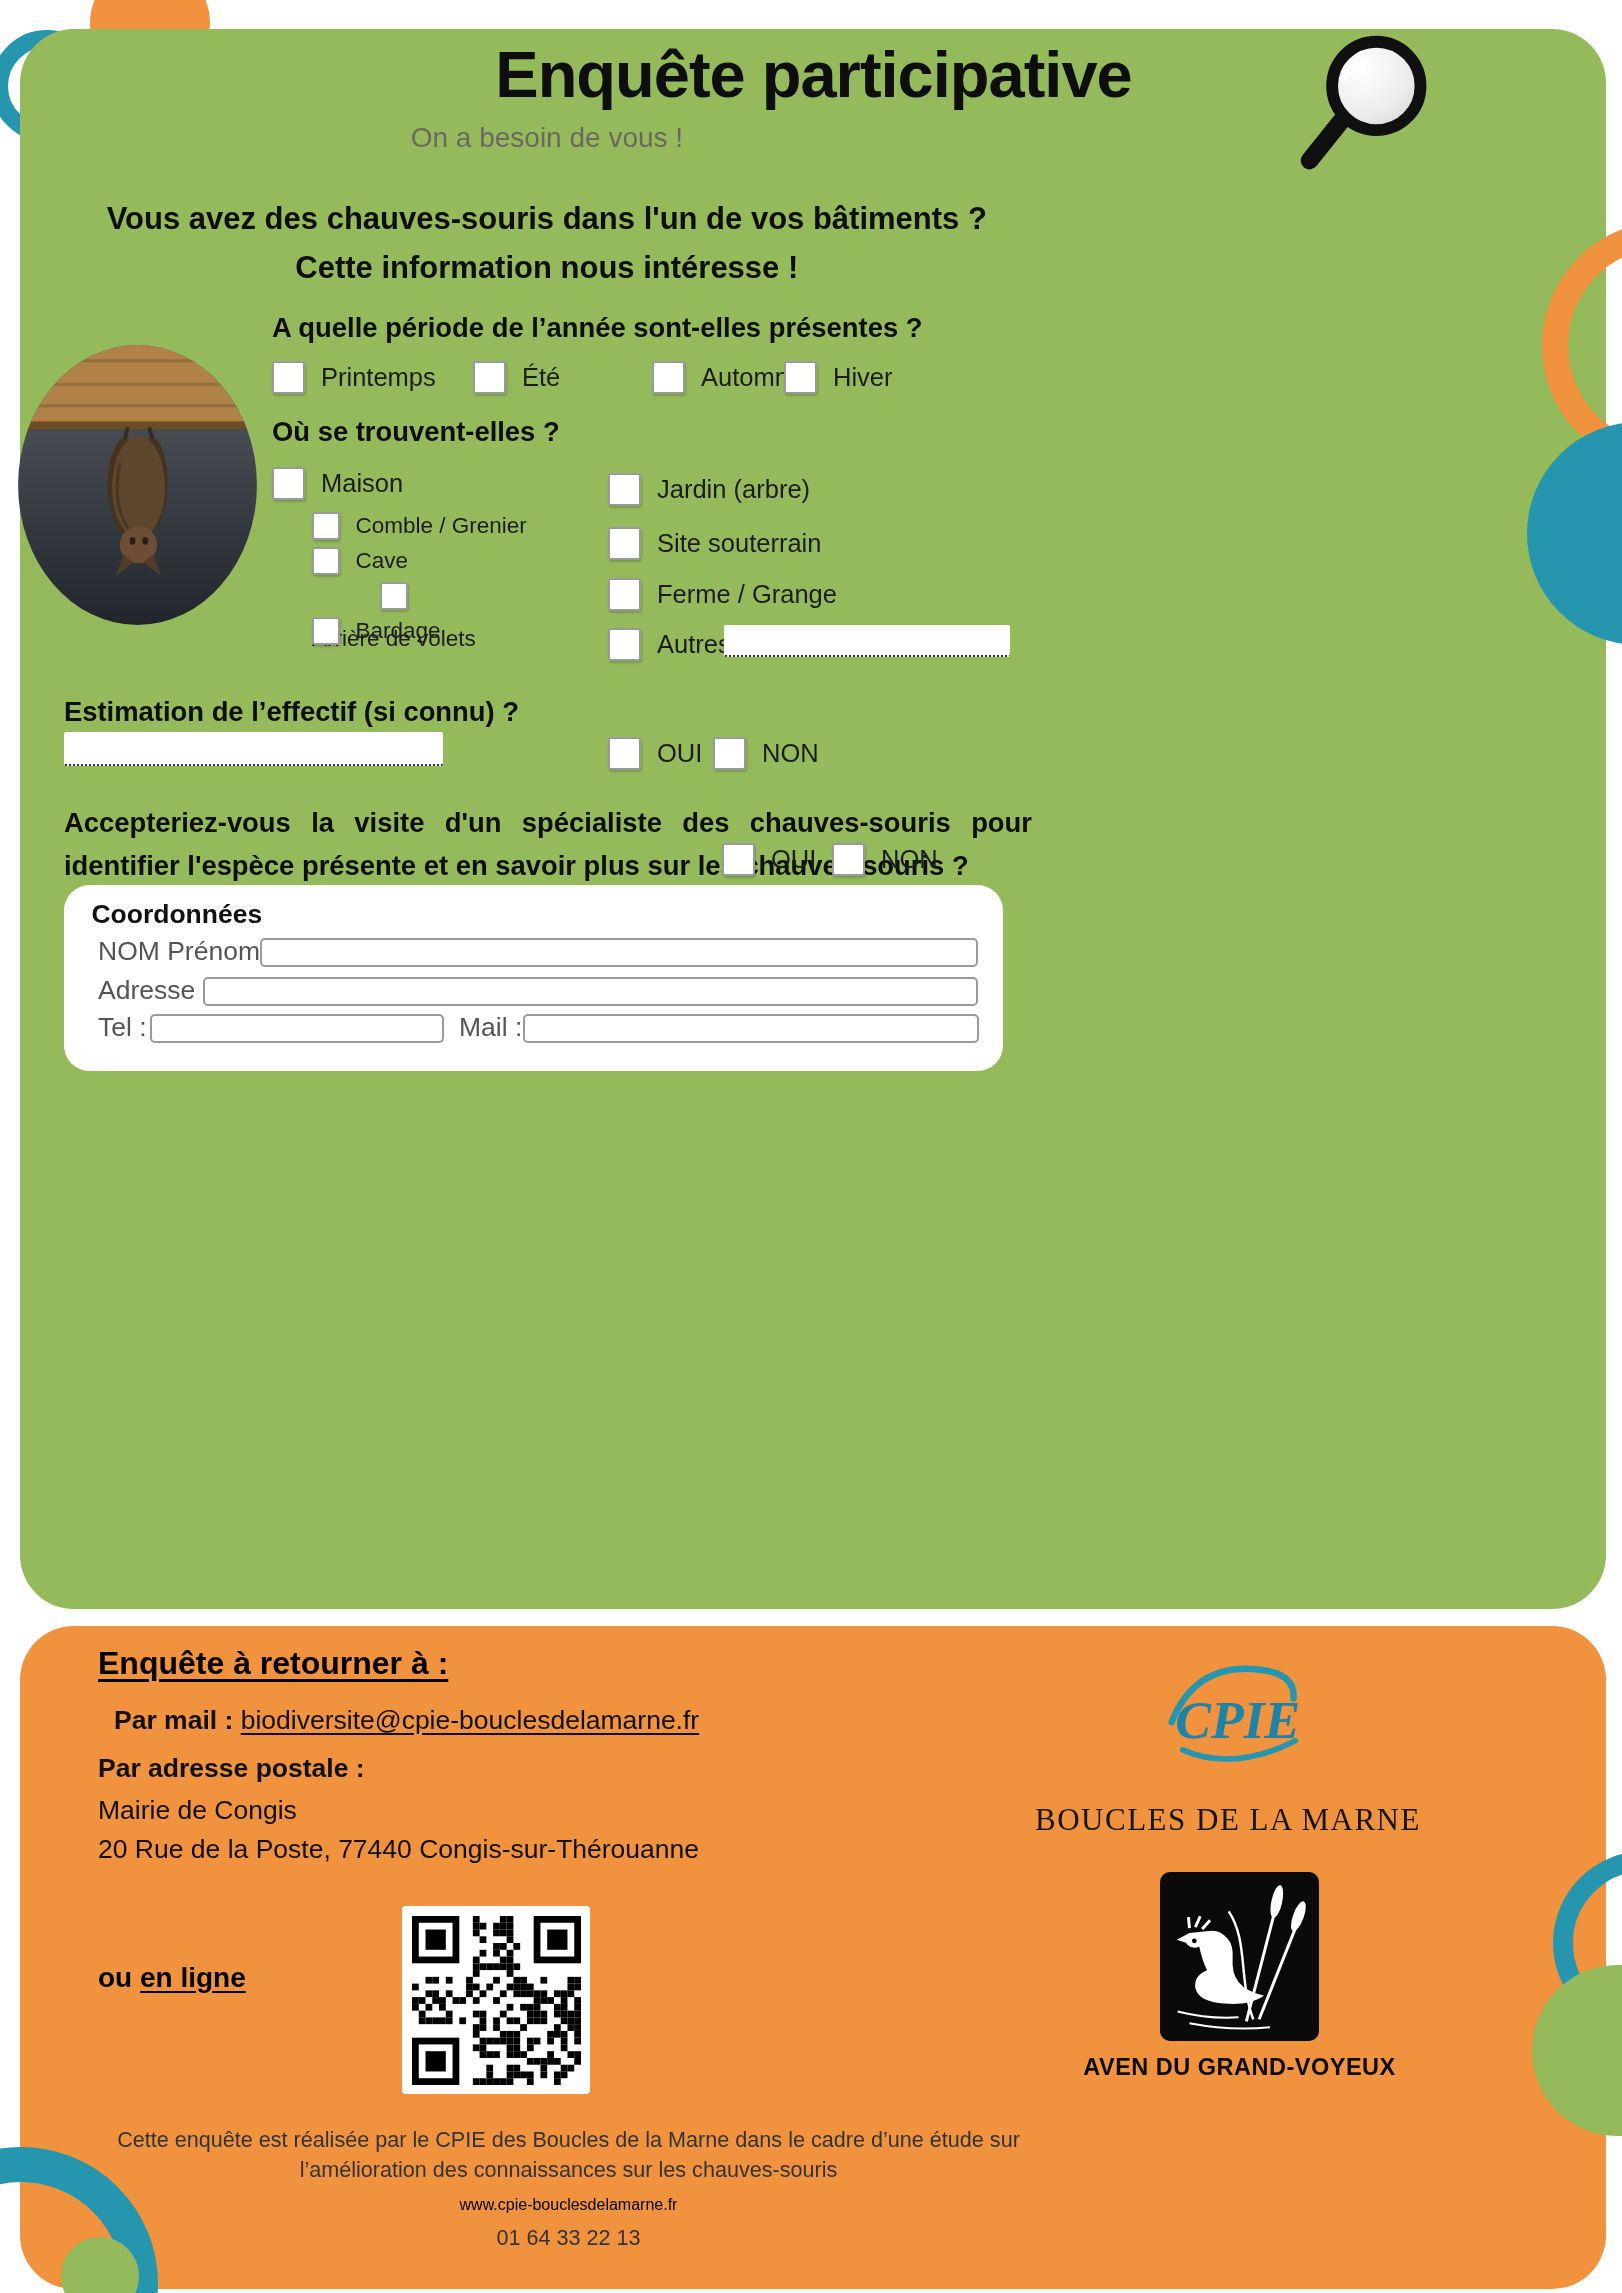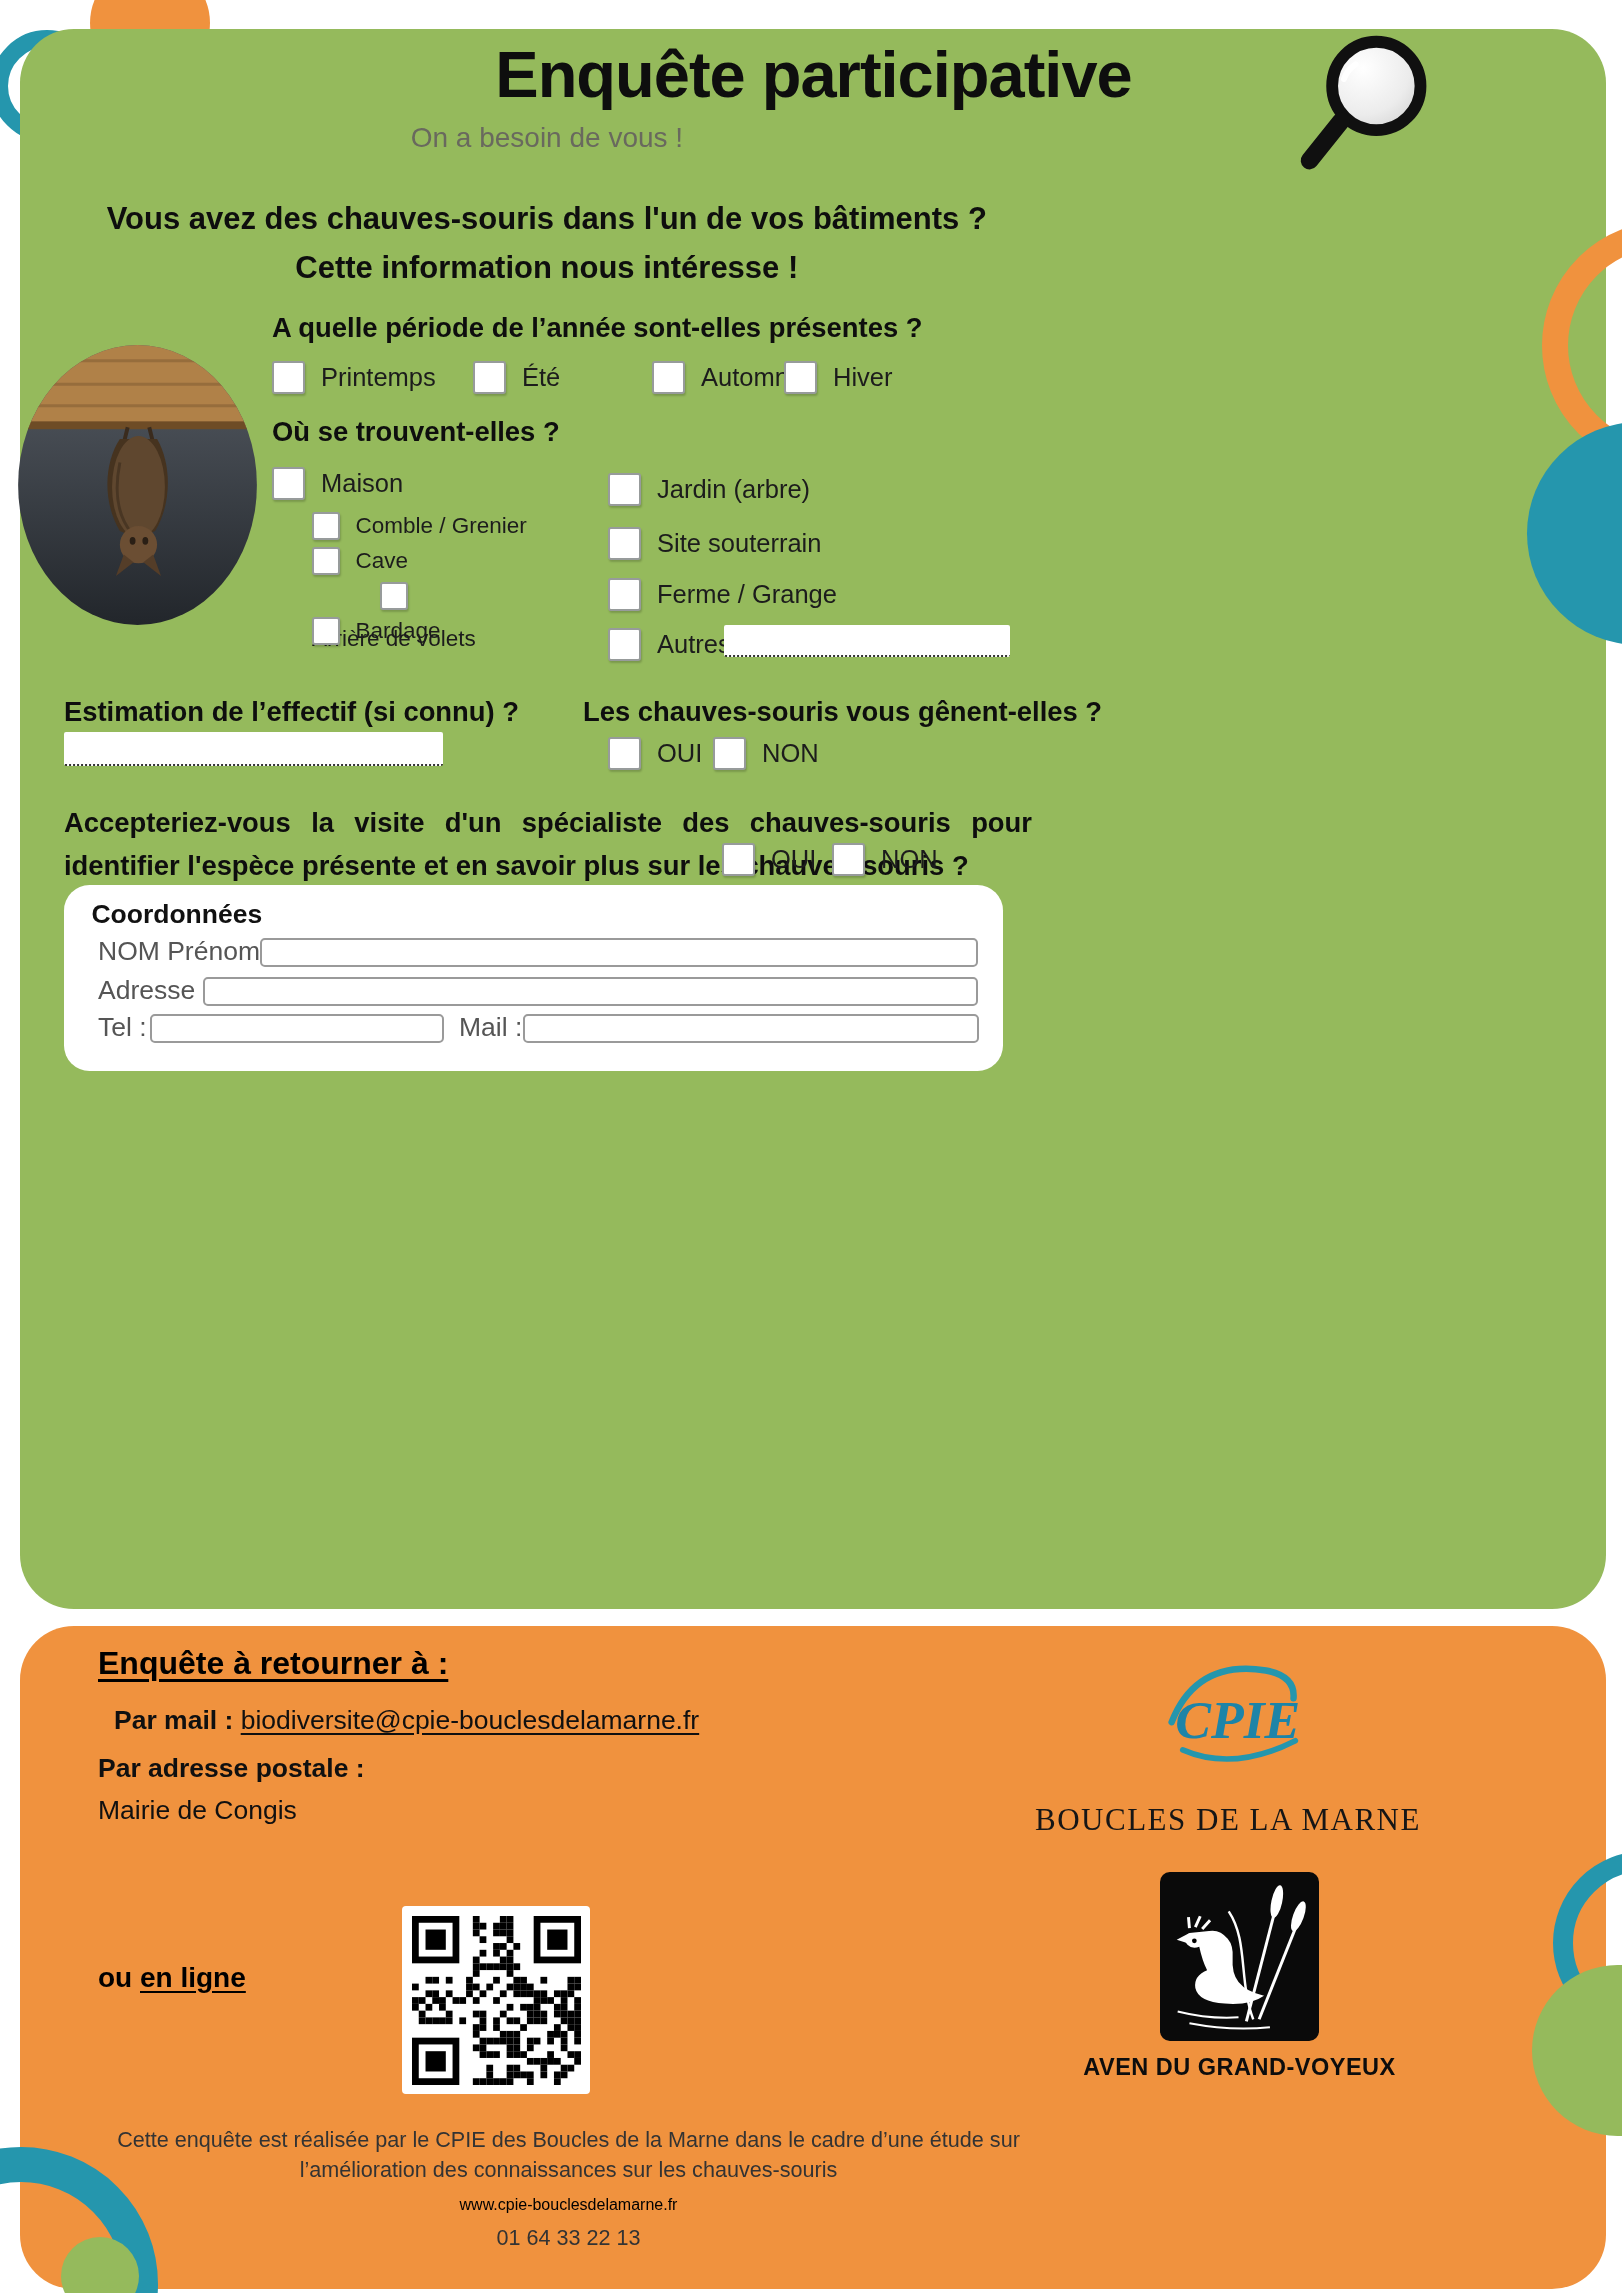--- a/index.html
+++ b/index.html
@@ -174,21 +174,20 @@
   </div>
   <div class="chk-row" style="left:608px;top:628px;">
     <span class="chk"></span>
     <span class="chk-label">Autres :</span>
   </div>
   <input class="dotted-input" style="left: 724px; top: 625px; width: 286px; height: 32px;">
 
   <div class="q-label" style="left:64px;top:696px;">Estimation de l’effectif (si connu) ?</div>
   <input class="dotted-input" style="left: 64px; top: 732px; width: 379px; height: 34px;">
 
-  <div class="q-label" style="left:583px;top:696px;">Les chauves-souris vous gênent-elles ?</div>
   <div class="chk-row" style="left:608px;top:737px;">
     <span class="chk"></span>
     <span class="chk-label">OUI</span>
   </div>
   <div class="chk-row" style="left:713px;top:737px;">
     <span class="chk"></span>
     <span class="chk-label">NON</span>
   </div>
 
   <div class="visit-q">Accepteriez-vous la visite d'un spécialiste des chauves-souris pour identifier l'espèce présente et en savoir plus sur les chauves-souris ?</div>
@@ -214,20 +213,21 @@
   </div>
 
   <div class="f-return">Enquête à retourner à :</div>
 
   <div class="f-line" style="left:114px;top:1705px;">
     <span class="bold">Par mail :</span>
     <span class="underline">biodiversite@cpie-bouclesdelamarne.fr</span>
   </div>
   <div class="f-line bold" style="left:98px;top:1753px;">Par adresse postale :</div>
   <div class="f-line" style="left:98px;top:1795px;">Mairie de Congis</div>
+  <div class="f-line" style="left:98px;top:1834px;">20 Rue de la Poste, 77440 Congis-sur-Thérouanne</div>
 
   <div class="f-online">
     <span>ou</span>
     <span class="underline">en ligne</span>
   </div>
 
   <div class="qr-box">
     <svg width="169" height="169" viewBox="0 0 185 185">
         <g id="qr-g">
           <rect x="0" y="0" width="51.800000000000004" height="51.800000000000004" fill="#000"></rect>

